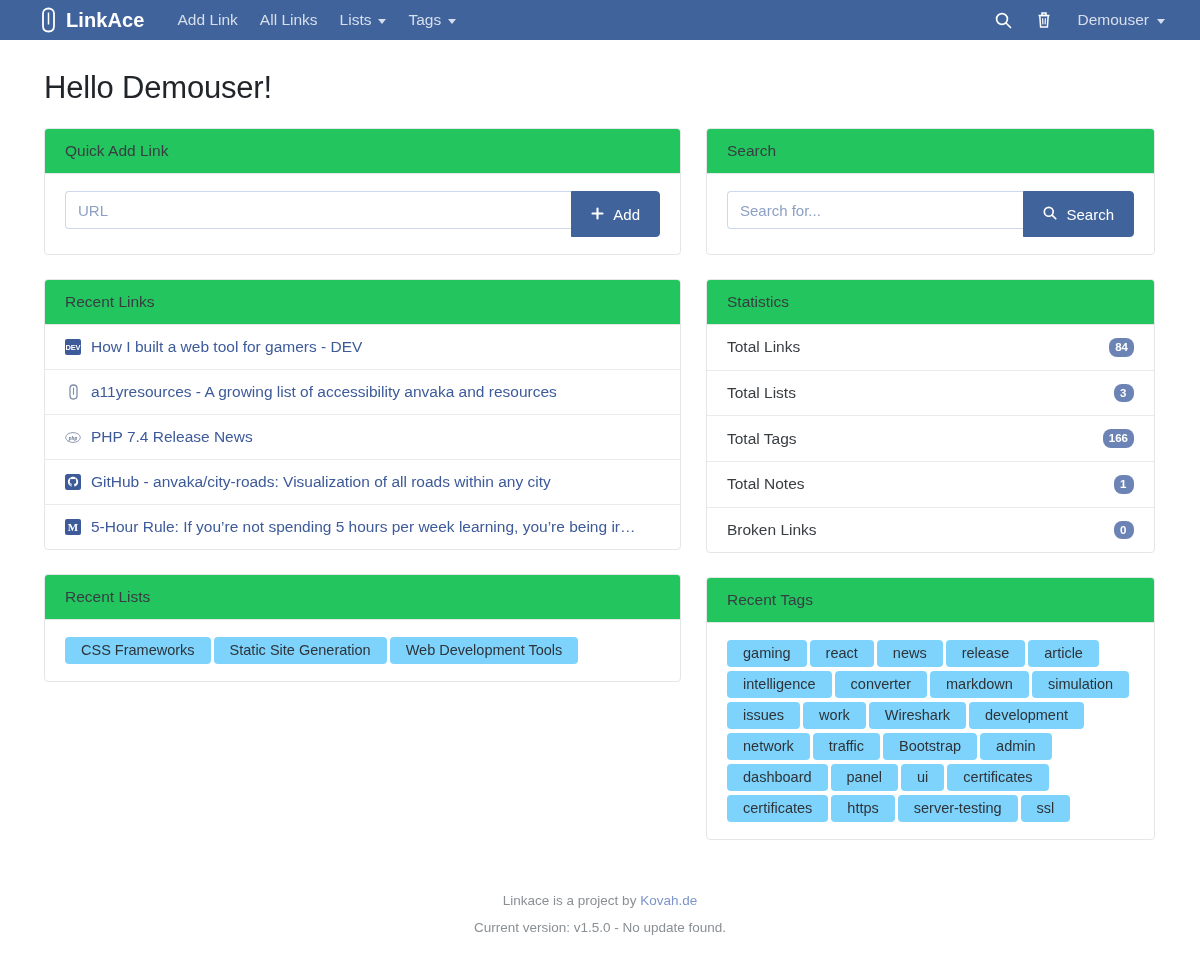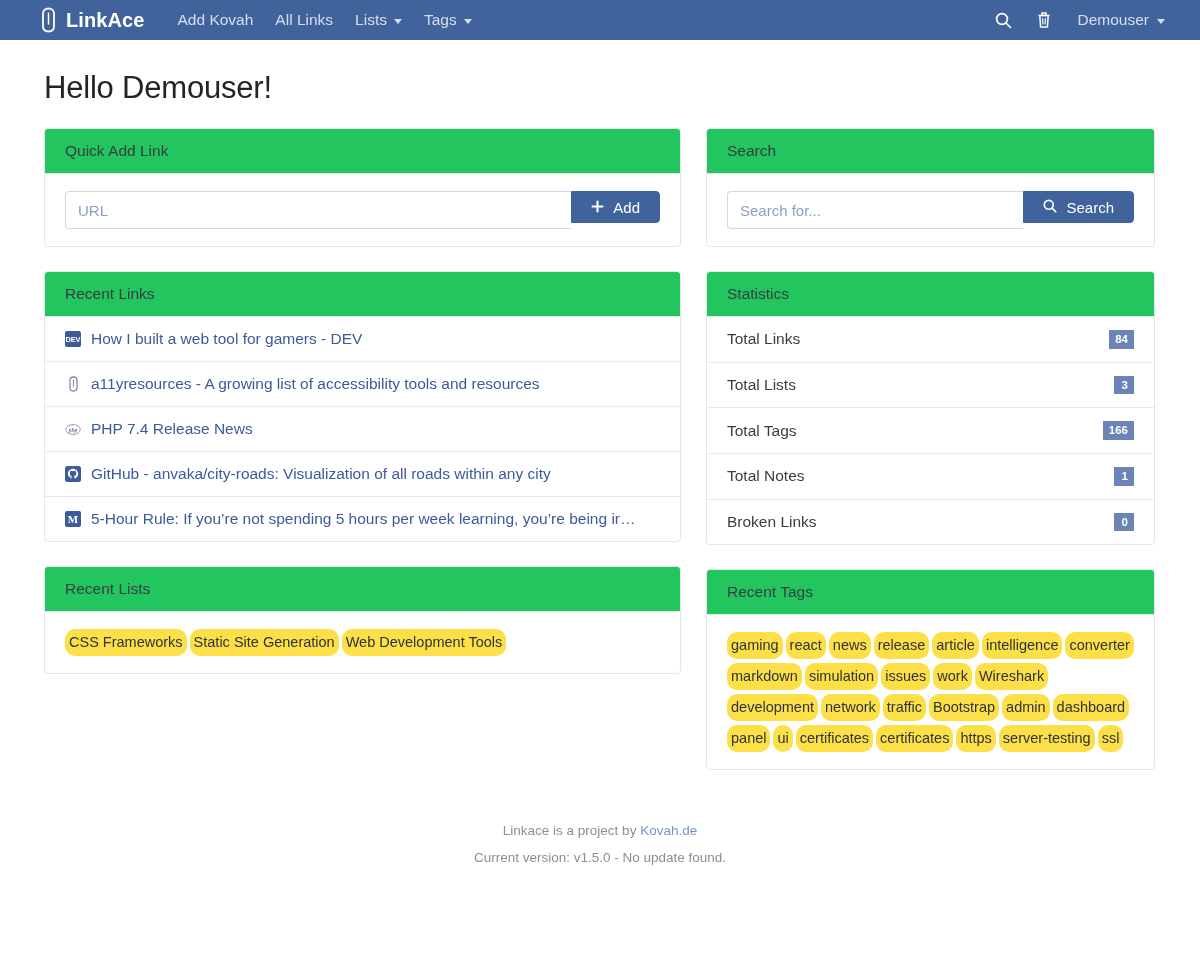--- a/index.html
+++ b/index.html
@@ -126,21 +126,21 @@
     outline: none;
     background: #fff;
     min-width: 0;
   }
   .form-input::placeholder { color: #8da0c4; opacity: 1; }
   .btn-primary {
     background: #41639c;
     color: #ffffff;
     border: 1px solid #41639c;
     border-radius: 0 4px 4px 0;
-    height: 32px;
+    height: 46px;
     padding: 0 19px;
     font-size: 15px;
     font-family: "Liberation Sans", sans-serif;
     display: flex;
     align-items: center;
     gap: 9px;
     cursor: pointer;
     white-space: nowrap;
   }
 
@@ -186,40 +186,40 @@
     font-family: "Liberation Serif", serif;
     font-size: 11px;
     letter-spacing: 0;
   }
 
   
   .stat-item { justify-content: space-between; color: #383d42; }
   .badge {
     background: #6c84b5;
     color: #ffffff;
-    border-radius: 0;
+    border-radius: 8px;
     font-size: 11.5px;
     font-weight: bold;
     padding: 3px 6px;
     min-width: 20px;
-    text-align: right;
+    text-align: left;
     line-height: 1.1;
   }
 
   
   .pill-wrap {
     display: flex;
     flex-wrap: wrap;
     gap: 4px 3px;
   }
   .pill {
-    background: #fde047;
+    background: #7dd3fc;
     color: #2e3338;
-    border-radius: 10px;
-    padding: 3px 4px;
+    border-radius: 4px;
+    padding: 3px 16px;
     font-size: 14.5px;
     text-decoration: none;
     white-space: nowrap;
     line-height: 1.45;
   }
 
   
   .footer {
     text-align: center;
     padding-top: 24px;
@@ -238,21 +238,21 @@
       <svg width="17" height="26" viewBox="0 0 17 26" fill="none" stroke="#ffffff" stroke-width="1.8">
         <path d="M8.5 1.5 C11.8 1.5 14 3.6 14 6.6 L14 19 C14 22.3 11.8 24.5 8.5 24.5 C5.2 24.5 3 22.3 3 19 L3 6.6 C3 3.6 5.2 1.5 8.5 1.5 Z"></path>
         <path d="M8.5 5.5 L8.5 17.5" stroke-width="1.5"></path>
       </svg>
     </span>
     <span>LinkAce</span>
   </a>
 
   <div class="nav-links">
     <a class="nav-link" href="#">
-      <span>Add Kovah</span>
+      <span>Add Link</span>
     </a>
     <a class="nav-link" href="#">
       <span>All Links</span>
     </a>
     <a class="nav-link" href="#">
       <span>Lists</span>
       <span class="caret"></span>
     </a>
     <a class="nav-link" href="#">
       <span>Tags</span>
@@ -320,21 +320,21 @@
           </div>
 
           <div class="lg-item">
             <a class="lg-link" href="#">
               <span class="favicon">
                 <svg width="11" height="16" viewBox="0 0 11 16" fill="none" stroke="#7e8da8" stroke-width="1.3">
                   <path d="M5.5 1 C7.6 1 9 2.3 9 4.2 L9 11.8 C9 13.9 7.6 15 5.5 15 C3.4 15 2 13.9 2 11.8 L2 4.2 C2 2.3 3.4 1 5.5 1 Z"></path>
                   <path d="M5.5 3.6 L5.5 10.8" stroke-width="1.1"></path>
                 </svg>
               </span>
-              <span>a11yresources - A growing list of accessibility tools and resources</span>
+              <span>a11yresources - A growing list of accessibility anvaka and resources</span>
             </a>
           </div>
 
           <div class="lg-item">
             <a class="lg-link" href="#">
               <span class="favicon">
                 <svg width="16" height="11" viewBox="0 0 16 11">
                   <ellipse cx="8" cy="5.5" rx="7.3" ry="4.9" fill="none" stroke="#8f9bb3" stroke-width="1"></ellipse>
                   <text x="8" y="7.9" font-size="5.6" font-family="Liberation Serif, serif" font-style="italic" font-weight="bold" fill="#6f7d99" text-anchor="middle">php</text>
                 </svg>

